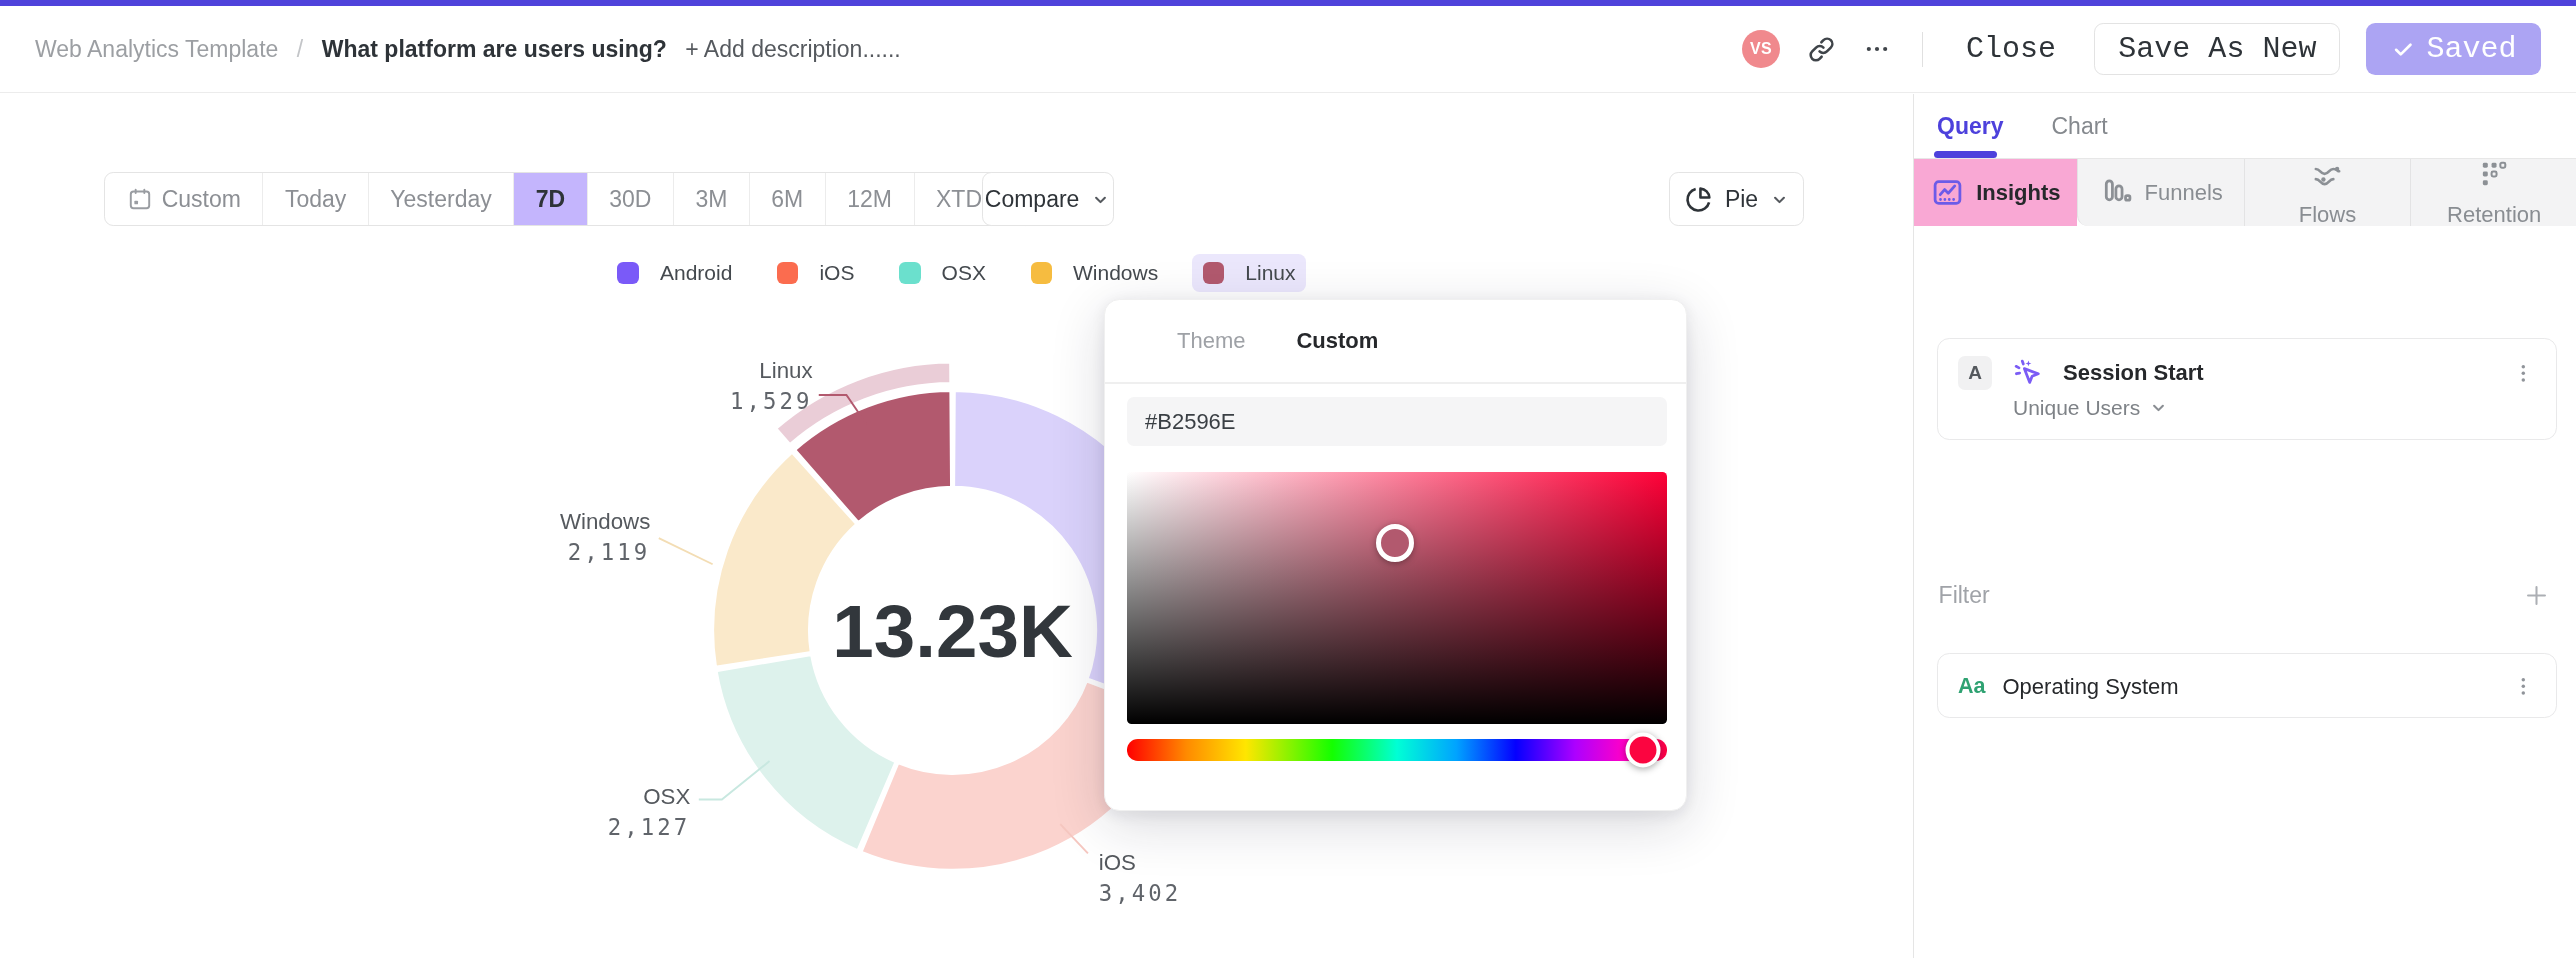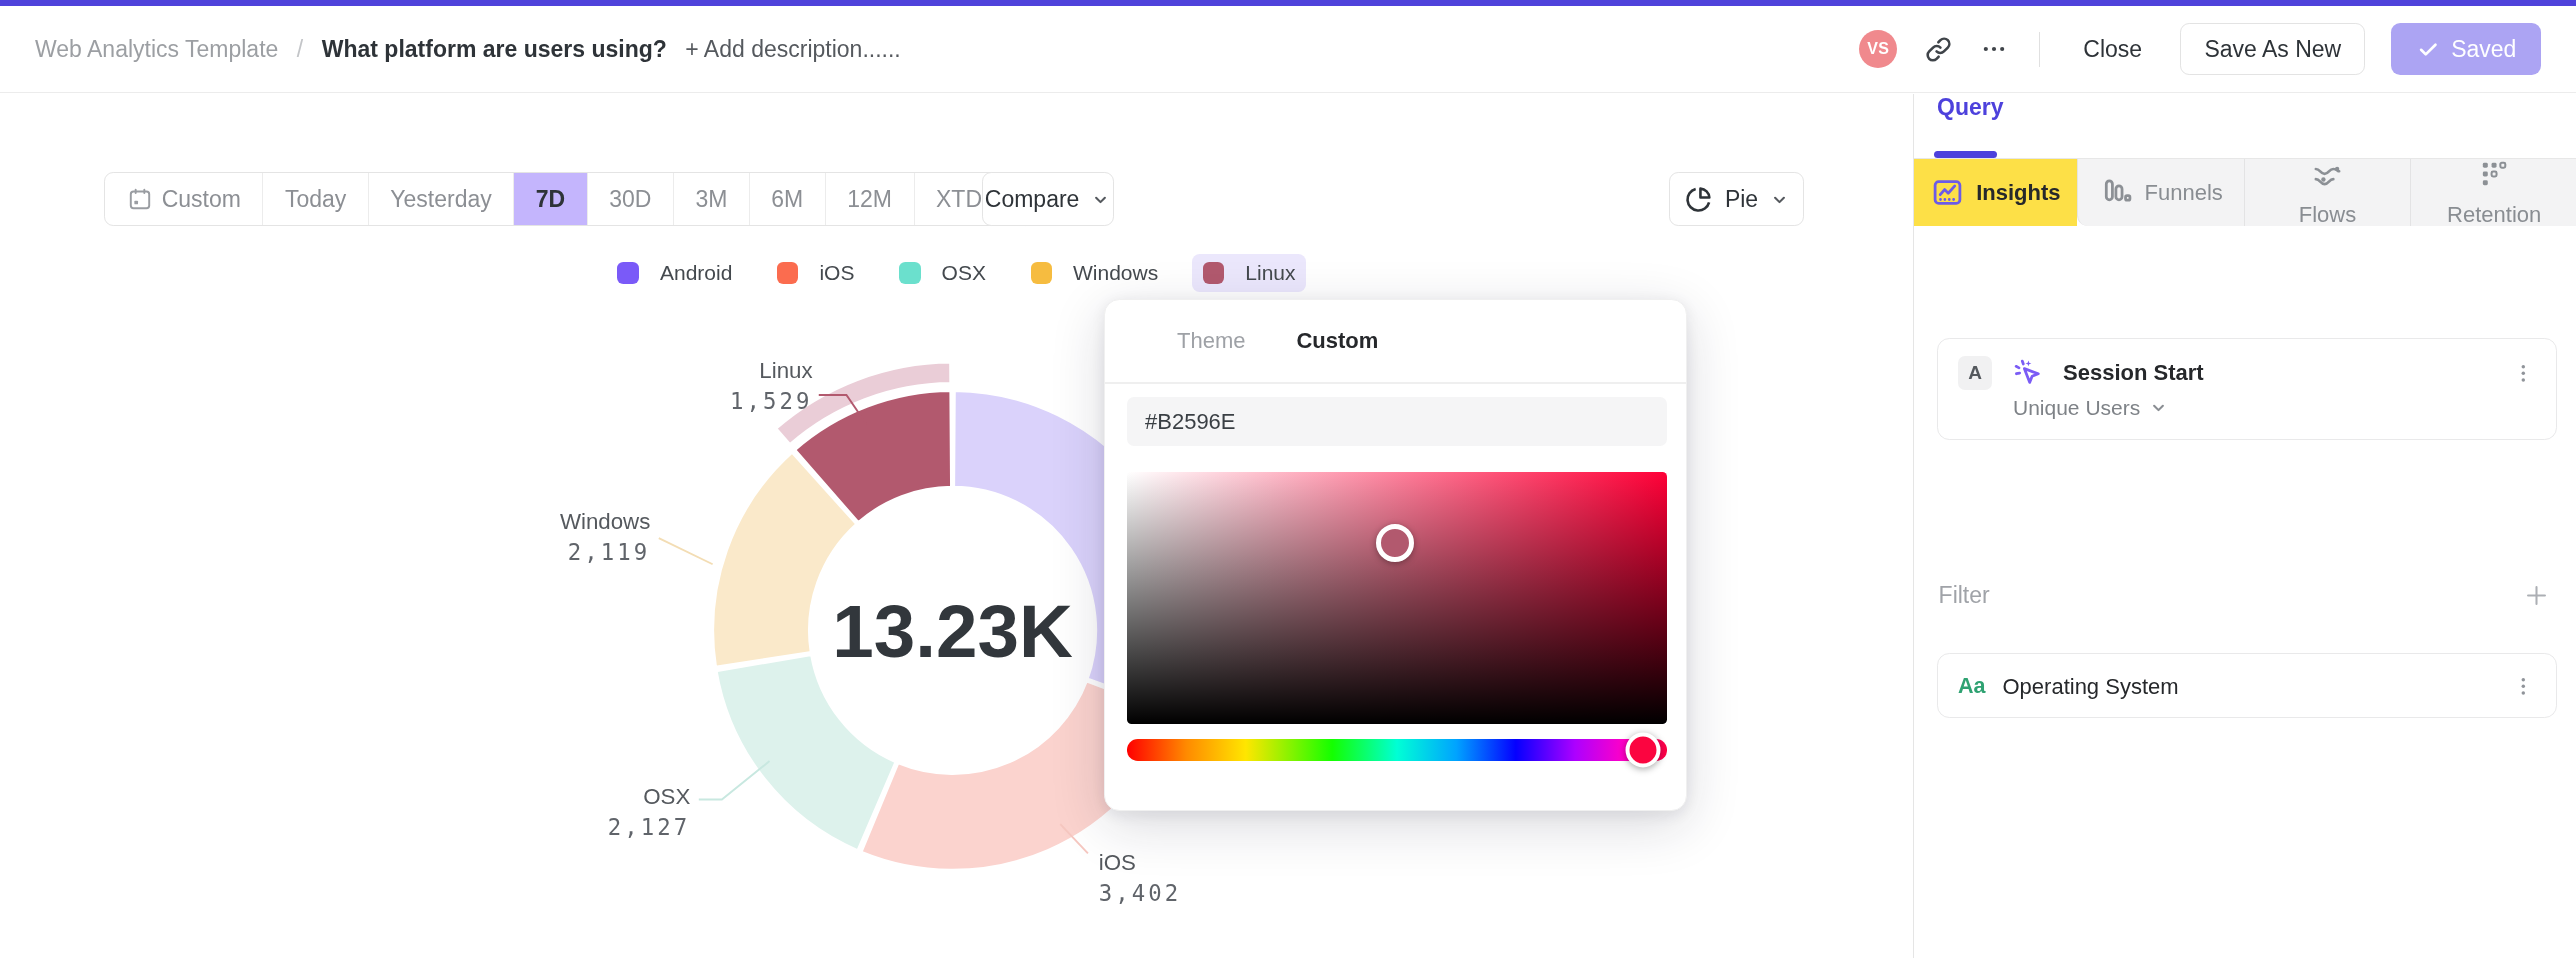--- a/index.html
+++ b/index.html
@@ -15,21 +15,21 @@
   .crumbs{left:35px;top:0;height:86px;display:flex;align-items:center;gap:18.5px;font-size:23px;}
   .crumb-root{color:#9C9FA3;cursor:pointer;}
   .crumb-sep{color:#C3C5C8;}
   .crumb-title{color:#2E3338;font-weight:700;}
   .crumb-desc{color:#55595E;}
   .header-right{right:35px;top:0;height:86px;display:flex;align-items:center;gap:26px;}
   .avatar{width:38px;height:38px;border-radius:50%;background:#F0898D;color:#fff;font-size:16px;font-weight:700;
     display:flex;align-items:center;justify-content:center;letter-spacing:0.4px;}
   .icon-btn{display:flex;align-items:center;justify-content:center;cursor:pointer;}
   .vdiv{width:1.5px;height:35px;background:#E0E0E0;margin:0 4.6px;}
-  .btn{display:flex;align-items:center;justify-content:center;font-size:23px;border-radius:9.2px;cursor:pointer;box-sizing:border-box;}
+  .btn{display:flex;align-items:center;justify-content:center;font-size:30px;border-radius:9.2px;cursor:pointer;box-sizing:border-box;font-family:Liberation Mono, monospace;}
   .btn-ghost{color:#2E3338;padding:0 12.3px;height:52px;}
   .btn-outline{border:1.5px solid #E3E3E3;background:#fff;color:#2E3338;height:52px;padding:0 23px;}
   .btn-saved{background:#ACA4F3;color:#fff;height:52px;padding:0 24.6px;gap:10.8px;}
   
   .seg-bar{left:104px;top:172px;height:54px;display:flex;align-items:stretch;border:1.5px solid #E4E4E4;border-radius:9.2px;overflow:hidden;background:#fff;box-sizing:border-box;}
   .seg-item{display:flex;align-items:center;justify-content:center;gap:9.2px;padding:0 21.5px;font-size:23px;color:#8C8F94;border-right:1.5px solid #ECECEC;cursor:pointer;white-space:nowrap;}
   .seg-item:last-child{border-right:none;}
   .seg-item.active{background:#c4b5fd;color:#2E3338;font-weight:700;}
   .pill-btn{height:54px;border:1.5px solid #E4E4E4;border-radius:9.2px;background:#fff;display:flex;align-items:center;justify-content:center;gap:10.8px;font-size:23px;color:#2E3338;box-sizing:border-box;cursor:pointer;}
   
@@ -54,27 +54,27 @@
   .sv-area{position:absolute;left:21.5px;top:172px;width:540px;height:252px;border-radius:4.6px;cursor:crosshair;
     background:linear-gradient(to bottom,rgba(0,0,0,0) 0%,#000 100%),linear-gradient(to right,#fff 0%,hsl(347,100%,50%) 100%);}
   .sv-handle{position:absolute;width:38px;height:38px;border-radius:50%;border:5.4px solid #fff;box-sizing:border-box;
     box-shadow:0 1.5px 6.2px rgba(0,0,0,.35);transform:translate(-50%,-50%);cursor:grab;}
   .hue-bar{position:absolute;left:21.5px;top:439px;width:540px;height:21.5px;border-radius:10.8px;cursor:pointer;
     background:linear-gradient(90deg,#FF0000 0%,#FF8A00 11%,#FFE600 22%,#14FF00 38%,#00FFD5 50%,#00A3FF 61%,#0500FF 72%,#AD00FF 83%,#FF00C7 92%,#FF0040 100%);}
   .hue-handle{position:absolute;width:35px;height:35px;border-radius:50%;border:4.6px solid #fff;box-sizing:border-box;
     box-shadow:0 1.5px 7px rgba(0,0,0,.35);transform:translate(-50%,-50%);cursor:grab;}
   
   .sidebar{left:1913px;top:94px;width:663px;height:865px;background:#fff;border-left:1.5px solid #E5E5E5;box-sizing:border-box;}
-  .qc-row{position:absolute;left:23px;top:0;height:65px;display:flex;gap:48px;align-items:center;font-size:23px;flex-direction:column;}
+  .qc-row{position:absolute;left:23px;top:0;height:65px;display:flex;gap:48px;align-items:center;font-size:23px;}
   .qc-tab{color:#85898E;cursor:pointer;}
   .qc-tab.active{color:#4D41DC;font-weight:700;}
   .qc-underline{position:absolute;left:20px;top:57px;width:63px;height:7px;border-radius:3.8px;background:#4D41DC;}
   .views-row{position:absolute;left:0;top:64px;width:663px;height:68px;display:flex;border-top:1.5px solid #E7E7E7;box-sizing:border-box;}
   .view-tab{display:flex;align-items:center;justify-content:center;gap:10.8px;font-size:22px;cursor:pointer;box-sizing:border-box;}
-  .view-tab.active{background:#fde047;color:#26282B;font-weight:700;width:163px;align-items:center;}
+  .view-tab.active{background:#f9a8d4;color:#26282B;font-weight:700;width:163px;align-items:center;}
   .view-gray{flex:1;display:flex;background:#F3F3F4;border-left:1.5px solid #E3E3E4;border-radius:0 0 0 10.8px;overflow:hidden;}
   .view-gray .view-tab{flex:1;color:#898D92;}
   .view-gray .view-tab + .view-tab{border-left:1.5px solid #E3E3E4;flex-direction:column;}
   .sec-head{position:absolute;left:24.6px;right:24.6px;display:flex;align-items:center;justify-content:space-between;font-size:23px;font-weight:700;color:#26282B;}
   .sec-head.muted{color:#A0A3A8;font-weight:400;}
   .card{position:absolute;left:23px;width:620px;background:#fff;border:1.5px solid #E9E9EA;border-radius:12.3px;box-sizing:border-box;cursor:pointer;}
   .card-row{display:flex;align-items:center;gap:17px;padding:0 20px;}
   .a-badge{width:34px;height:34px;border-radius:7px;background:#F1F1F2;color:#55595E;font-weight:700;font-size:19px;display:flex;align-items:center;justify-content:center;}
   .card-title{font-size:22px;color:#26282B;font-weight:700;flex:1;}
   .sub-row{display:flex;align-items:center;gap:7.7px;padding-left:75px;font-size:21px;color:#7E8287;cursor:pointer;}

